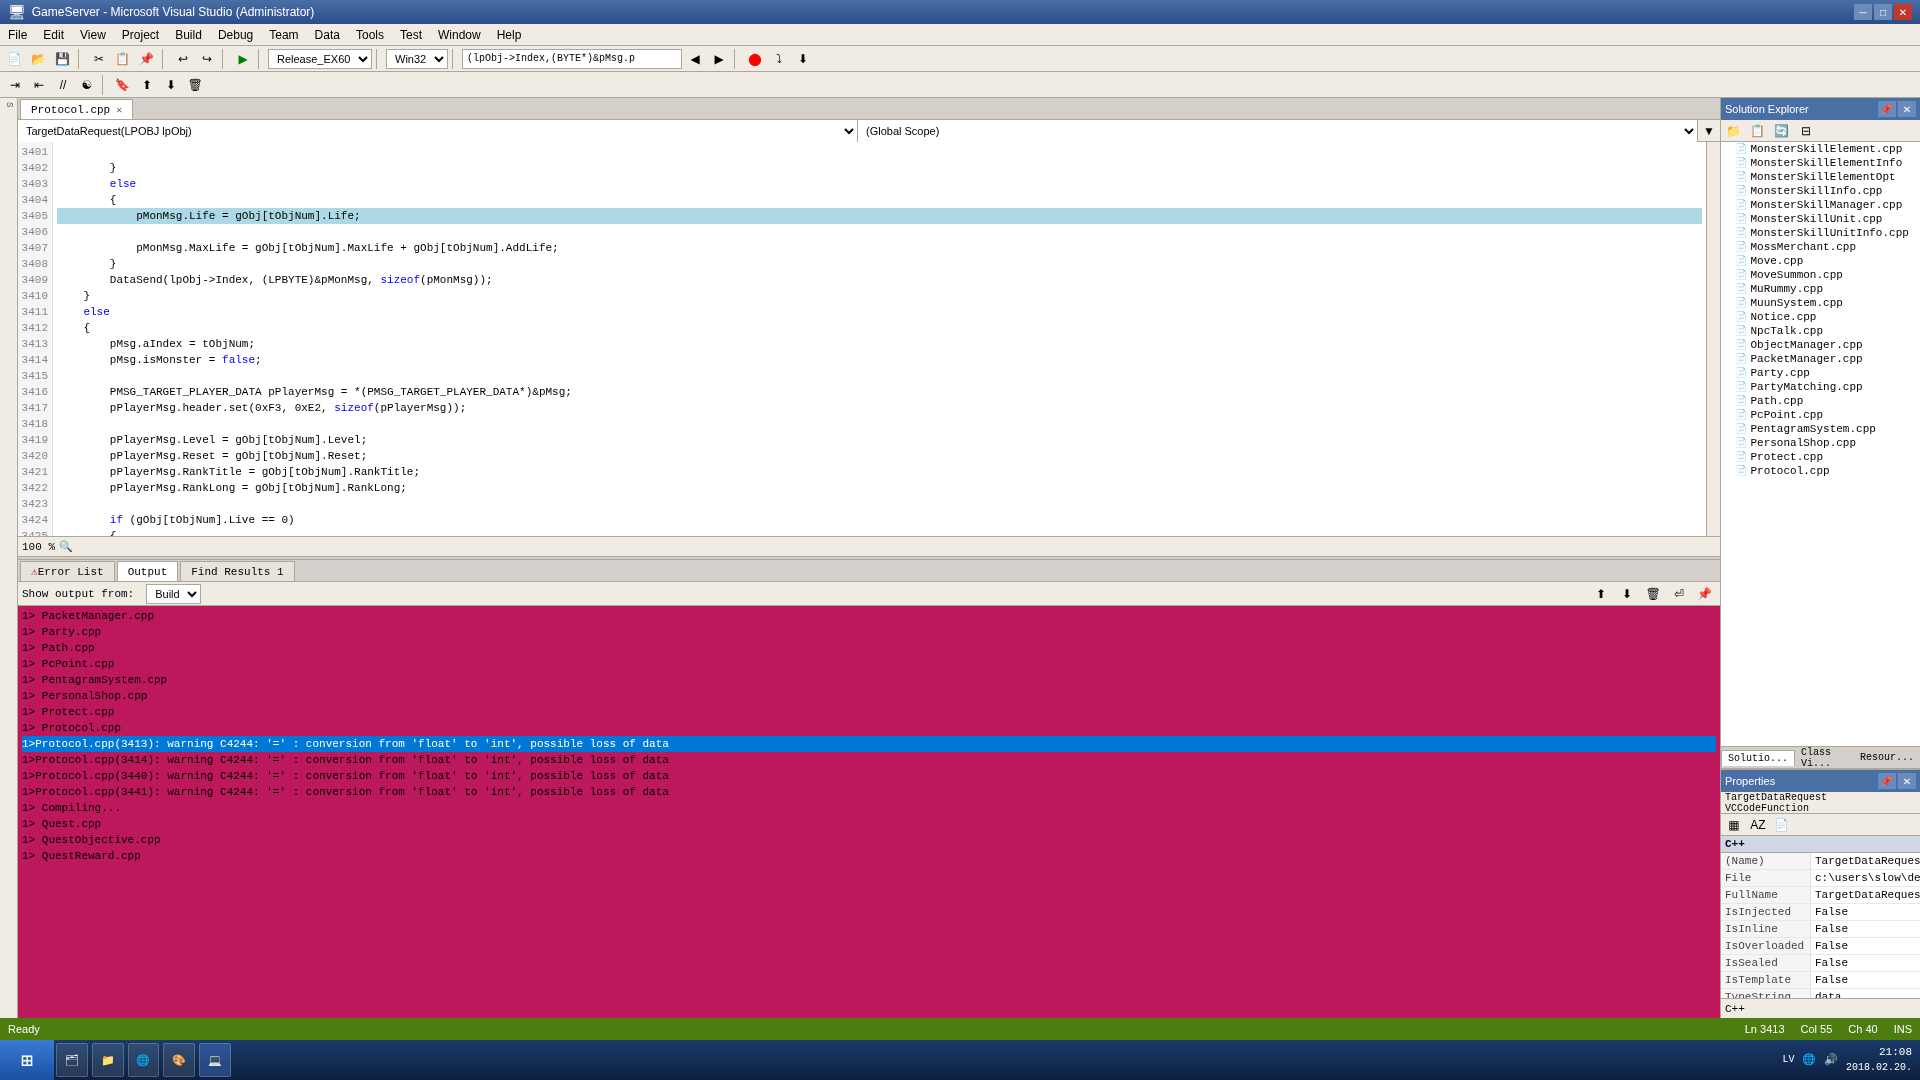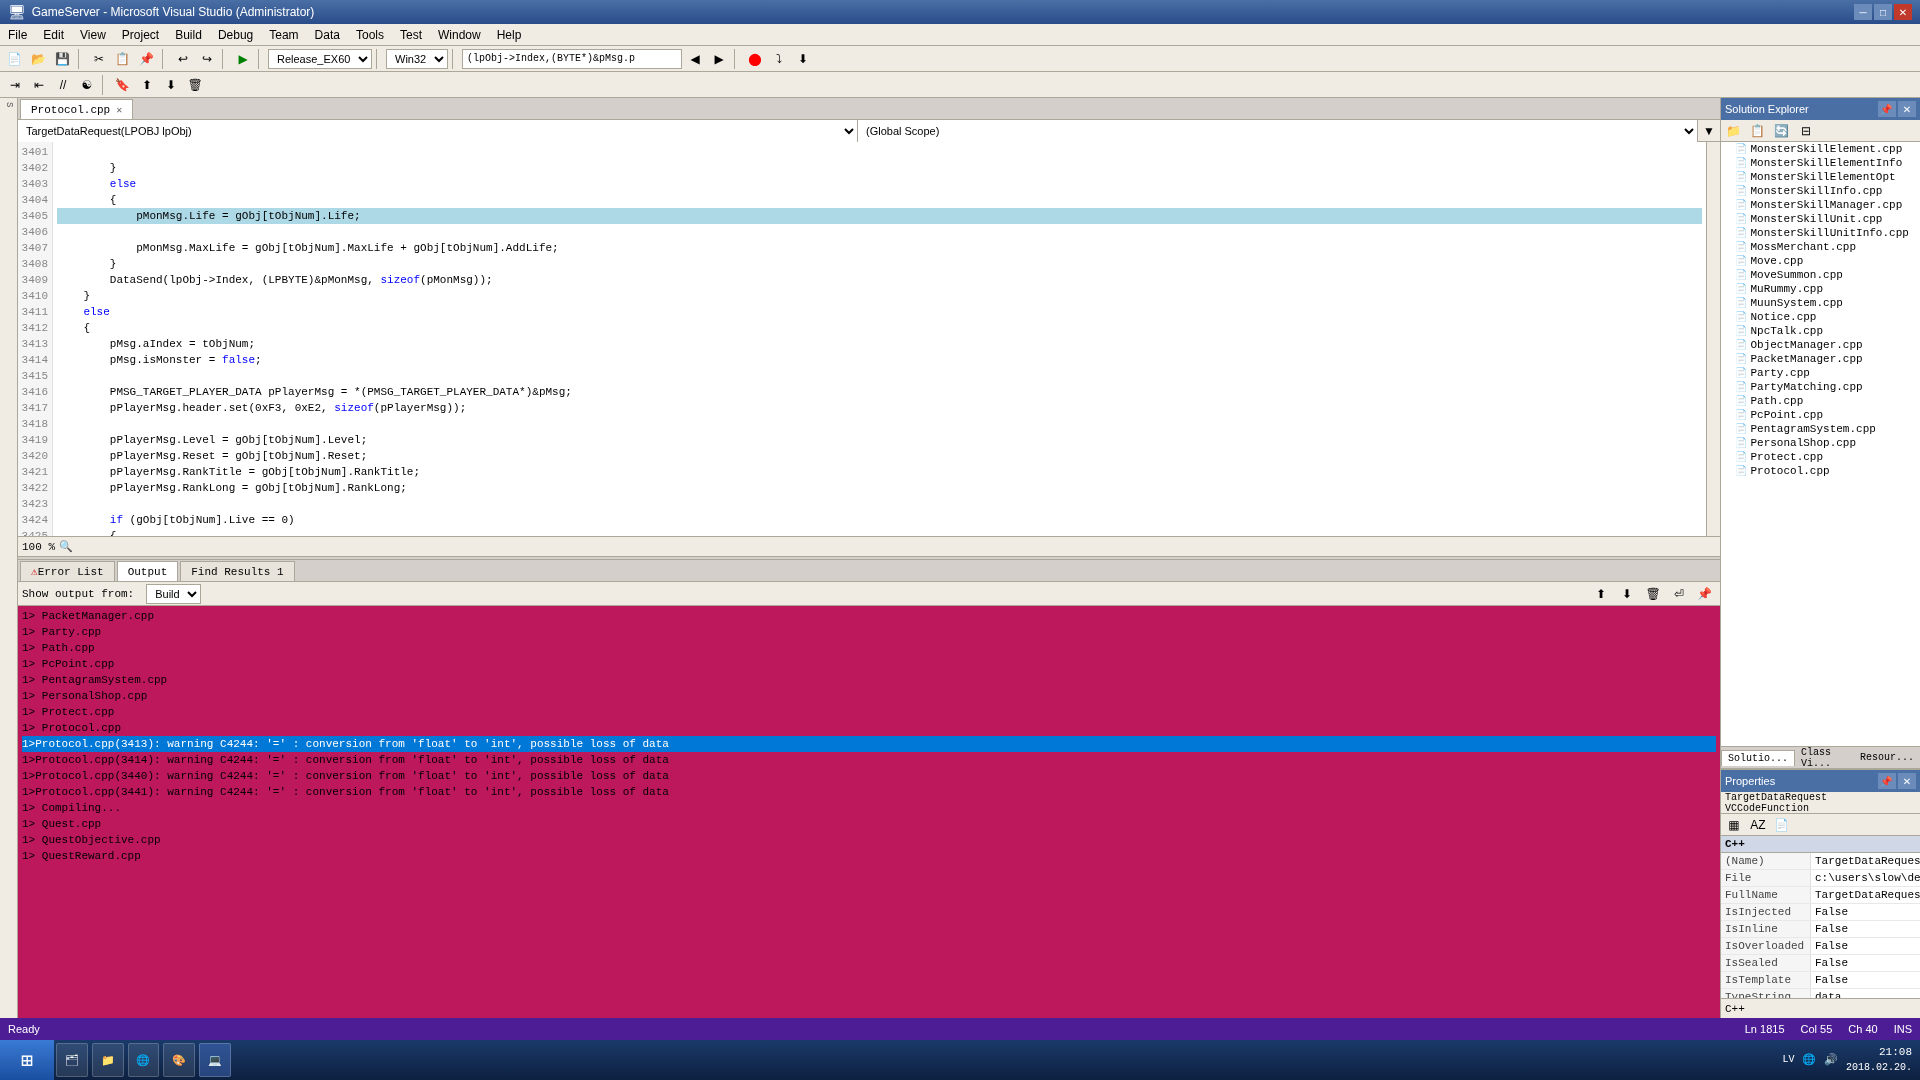--- a/index.html
+++ b/index.html
@@ -82,21 +82,21 @@
     #prop-title { background: #f0ece4; height: 22px; display: flex; align-items: center; border-bottom: 1px solid #aca899; padding: 0 4px; font-size: 11px; gap: 8px; }
     #prop-toolbar { background: #f0ece4; height: 22px; display: flex; align-items: center; border-bottom: 1px solid #aca899; padding: 0 2px; gap: 2px; }
     #prop-content { flex: 1; overflow: auto; background: #fff; font-size: 11px; }
     .prop-row { display: flex; border-bottom: 1px solid #e8e8e8; }
     .prop-name { width: 90px; padding: 2px 4px; background: #f5f5f5; border-right: 1px solid #e0e0e0; color: #444; overflow: hidden; }
     .prop-value { flex: 1; padding: 2px 4px; overflow: hidden; }
     .prop-section { background: #d0d8e8; padding: 2px 4px; font-weight: bold; border-bottom: 1px solid #aca899; }
     #prop-lang { background: #f0ece4; height: 20px; display: flex; align-items: center; padding: 0 4px; border-top: 1px solid #aca899; font-size: 11px; }
 
     
-    #status-bar { background: #4c1d95; color: #fff; height: 22px; display: flex; align-items: center; justify-content: space-between; padding: 0 8px; font-size: 11px; font-family: 'Segoe UI', sans-serif; }
+    #status-bar { background: #4d7c0f; color: #fff; height: 22px; display: flex; align-items: center; justify-content: space-between; padding: 0 8px; font-size: 11px; font-family: 'Segoe UI', sans-serif; }
     #status-left { display: flex; align-items: center; gap: 16px; }
     #status-right { display: flex; align-items: center; gap: 16px; }
 
     
     #taskbar { background: linear-gradient(to bottom, #1a3a6a, #0d2040); color: #fff; height: 40px; display: flex; align-items: center; justify-content: space-between; padding: 0; }
     #taskbar-left { display: flex; align-items: center; height: 100%; }
     #start-btn { background: linear-gradient(to bottom, #3a7bd5, #1a4fa0); width: 54px; height: 40px; display: flex; align-items: center; justify-content: center; cursor: pointer; }
     .taskbar-item { height: 34px; padding: 0 8px; margin: 3px 2px; background: rgba(255,255,255,0.1); border: 1px solid rgba(255,255,255,0.2); display: flex; align-items: center; cursor: pointer; border-radius: 2px; gap: 4px; font-size: 11px; }
     #taskbar-right { display: flex; align-items: center; gap: 8px; padding: 0 8px; font-size: 11px; }
     #clock { text-align: right; line-height: 1.4; }
@@ -420,21 +420,21 @@
       </div>
     </div>
   </div>
 </div>
 
 <div id="status-bar">
   <div id="status-left">
     <span>Ready</span>
   </div>
   <div id="status-right">
-    <span>Ln 1815</span>
+    <span>Ln 3413</span>
     <span>Col 55</span>
     <span>Ch 40</span>
     <span>INS</span>
   </div>
 </div>
 
 <div id="taskbar">
   <div id="taskbar-left">
     <div id="start-btn">
       <span style="font-size:20px; color:#fff;">⊞</span>

